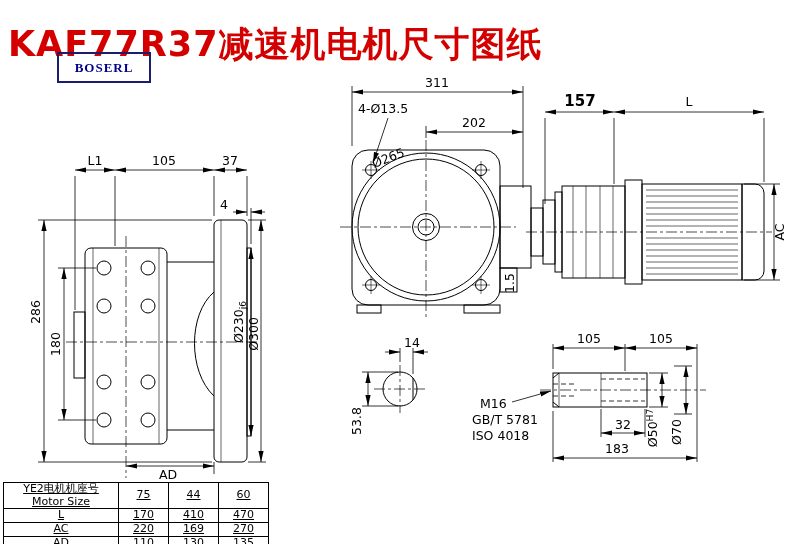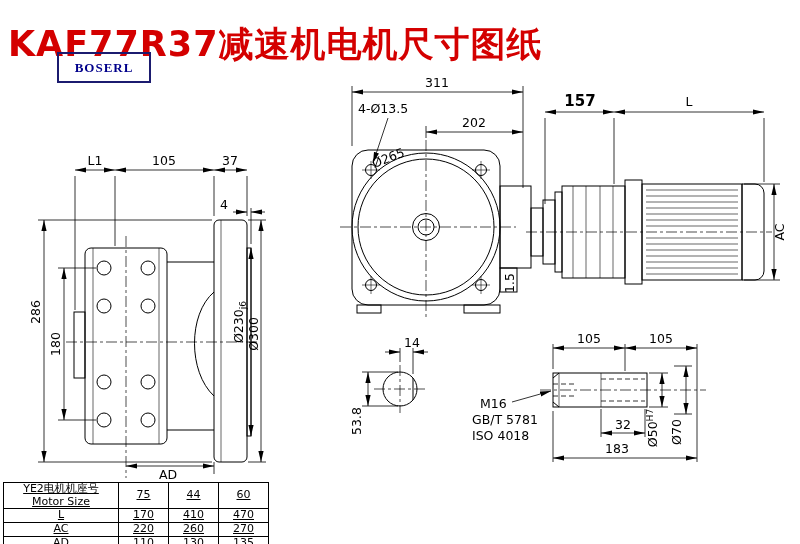--- a/index.html
+++ b/index.html
@@ -257,21 +257,21 @@
     </tr>
     <tr class="row">
       <td class="c0">L</td>
       <td class="cv">170</td>
       <td class="cv">410</td>
       <td class="cv">470</td>
     </tr>
     <tr class="row">
       <td class="c0">AC</td>
       <td class="cv">220</td>
-      <td class="cv">260</td>
+      <td class="cv">169</td>
       <td class="cv">270</td>
     </tr>
     <tr class="row">
       <td class="c0">AD</td>
       <td class="cv">110</td>
       <td class="cv">130</td>
       <td class="cv">135</td>
     </tr>
   </tbody>
 </table>

